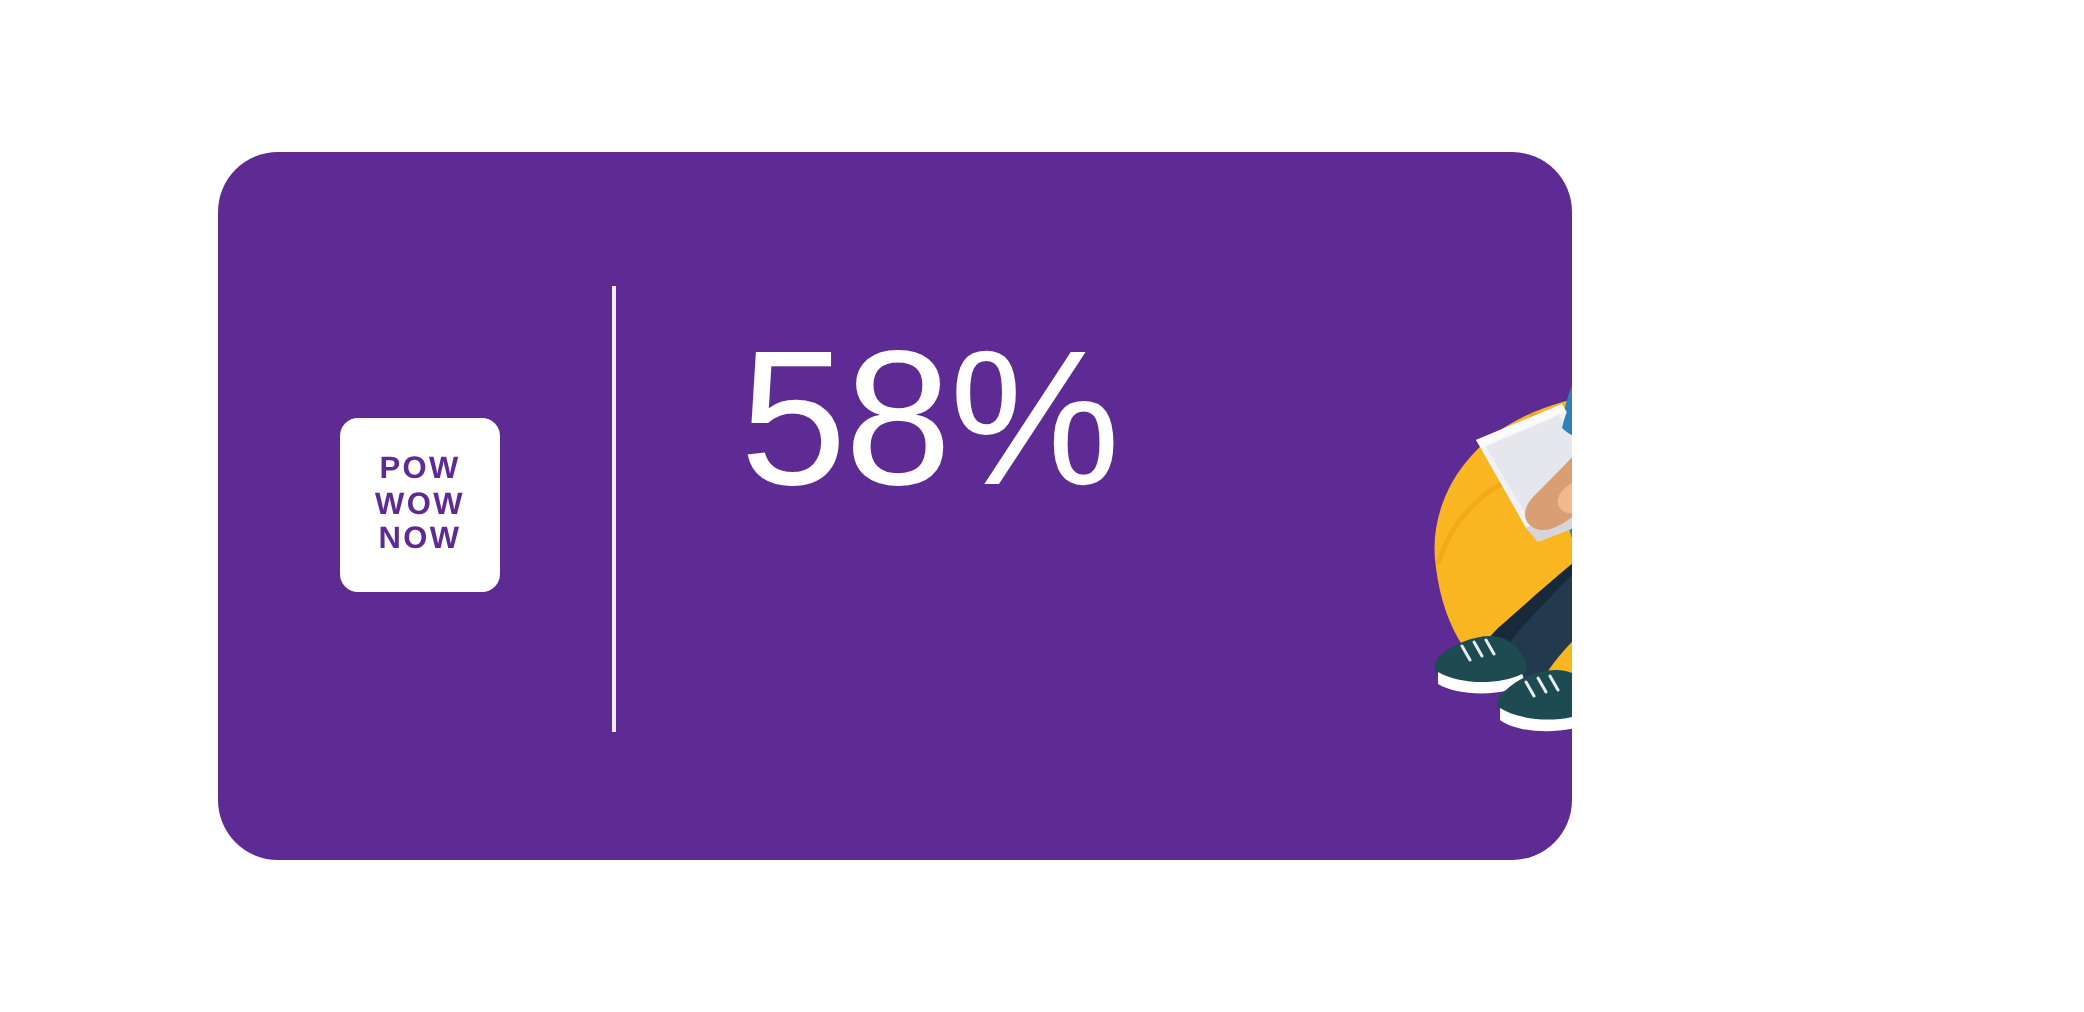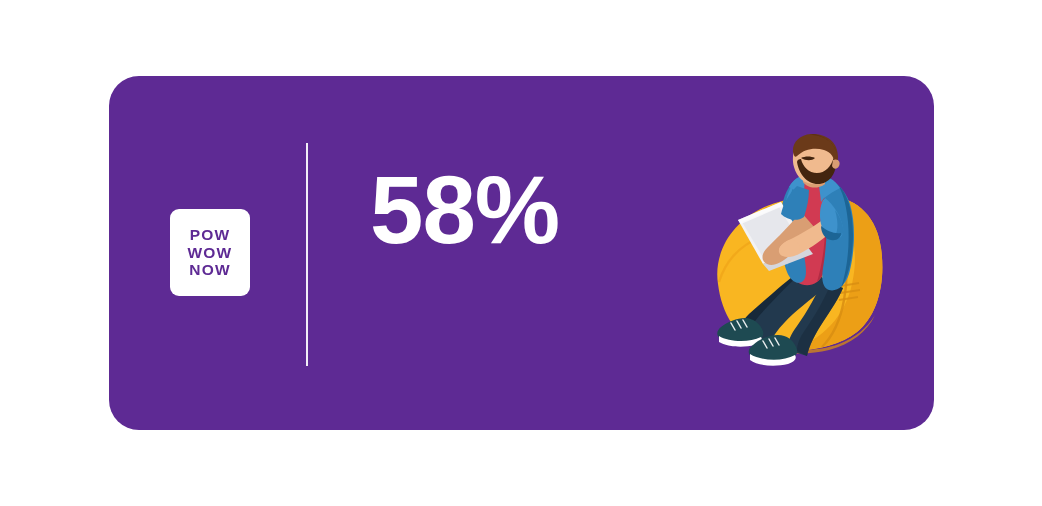--- a/index.html
+++ b/index.html
@@ -20,21 +20,21 @@
     width: 1042px;
     height: 506px;
     background: #ffffff;
   }
 
   
   .card {
     position: absolute;
     left: 109px;
     top: 76px;
-    width: 825px;
+    width: 677px;
     height: 354px;
     background: #5E2A94;
     border-radius: 30px;
     overflow: hidden;
   }
 
   
   .logo-tile {
     position: absolute;
     left: 61px;          
@@ -74,21 +74,21 @@
   .text-block {
     position: absolute;
     left: 261px;        
     top: 86px;
     width: 320px;
   }
   .stat {
     color: #ffffff;
     font-family: "Liberation Sans", "DejaVu Sans", sans-serif;
     font-size: 96px;
-    font-weight: 700;
+    font-weight: 400;
     line-height: 96px;
     letter-spacing: -1px;
     margin: 0 0 8px 0;
     white-space: nowrap;
   }
   .blurb {
     color: #f4eefa;
     font-family: "Liberation Sans", "DejaVu Sans", sans-serif;
     font-size: 20.5px;
     font-weight: 400;

